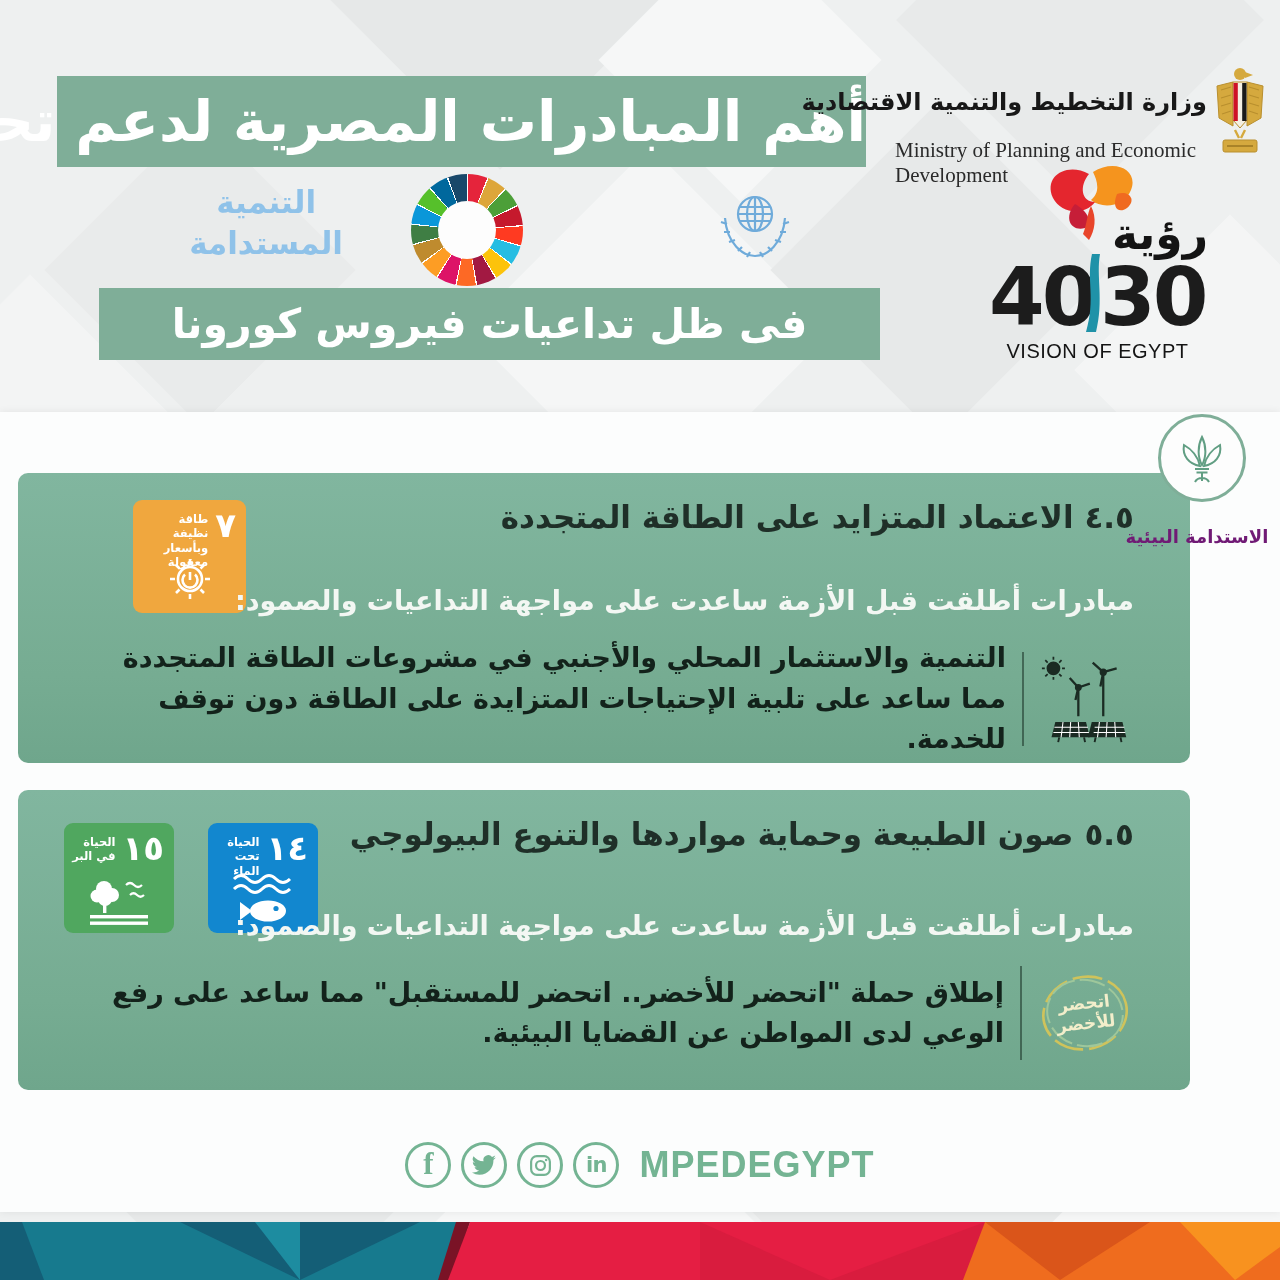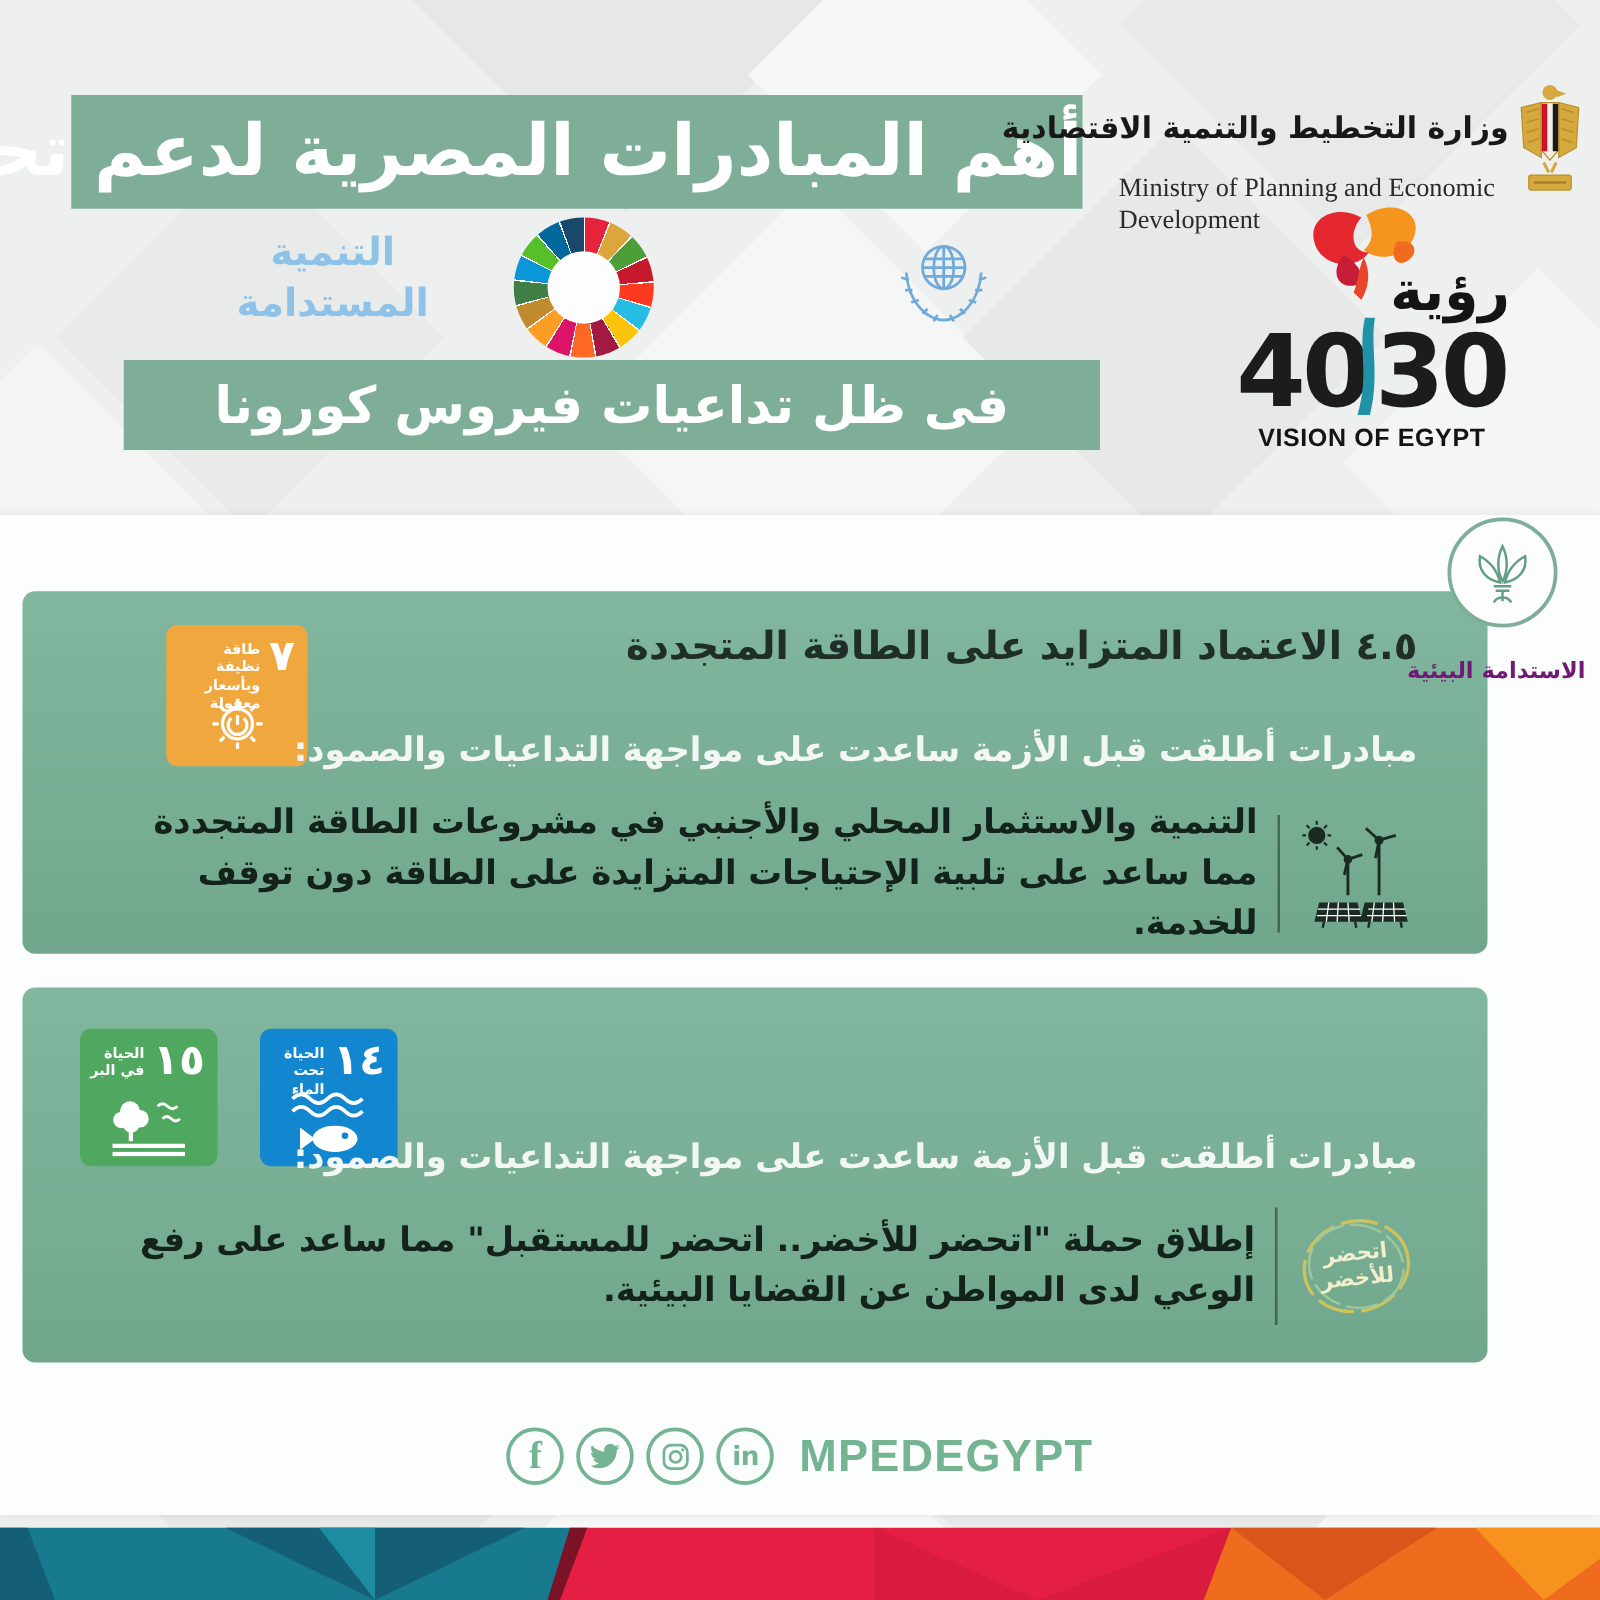--- a/index.html
+++ b/index.html
@@ -41,21 +41,21 @@
            color:#8fc2e9; font-size:31px; font-weight:bold; line-height:1.32; white-space:nowrap; }
 
   
   .vision { position:absolute; left:985px; top:160px; width:225px; height:205px; z-index:2; }
   .flame { position:absolute; left:46px; top:0; }
   .ruya { position:absolute; right:2px; top:48px; font-size:44px; font-weight:bold; color:#141414; direction:rtl; }
   .y { position:absolute; top:98px; font-size:80px; font-weight:bold; color:#1c1c1c; line-height:1; letter-spacing:-3px; }
   .y20 { left:4px; } .y30 { left:115px; }
   .streak { position:absolute; left:97px; top:94px; }
   .v-caption { position:absolute; left:0; right:0; top:180px; text-align:center; font-size:20px;
-               font-weight:bold; color:#141414; letter-spacing:.5px; font-family:"Liberation Sans",sans-serif; }
+               font-weight:normal; color:#141414; letter-spacing:.5px; font-family:"Liberation Sans",sans-serif; }
 
   
   .card { position:absolute; left:0; top:412px; width:1280px; height:800px; background:#fcfdfd;
           box-shadow:0 0 8px rgba(0,0,0,.07); z-index:1; }
 
   .panel { position:absolute; left:18px; width:1172px; border-radius:10px;
            background:linear-gradient(180deg,#81b69f 0%, #76ac92 70%, #6fa68c 100%); }
   .panel1 { top:61px; height:290px; }
   .panel2 { top:378px; height:300px; }
 
@@ -273,20 +273,24 @@
         <span class="blabel" style="max-width:56px;">الحياة تحت الماء</span>
       </div>
       <svg class="bicon" width="66" height="56" viewBox="0 0 66 56">
         <path d="M4 8 q7 -7 14 0 t14 0 t14 0 t14 0" stroke="#fff" stroke-width="3" fill="none"></path>
         <path d="M4 18 q7 -7 14 0 t14 0 t14 0 t14 0" stroke="#fff" stroke-width="3" fill="none"></path>
         <ellipse cx="38" cy="40" rx="18" ry="10.5" fill="#fff"></ellipse>
         <polygon points="22,40 10,31 10,49" fill="#fff"></polygon>
         <circle cx="46" cy="37.5" r="2.6" fill="#1287cf"></circle>
       </svg>
     </div>
+    <h2 class="panel-title" style="left:320px;">
+      <span>٥.٥</span>
+      <span>صون الطبيعة وحماية مواردها والتنوع البيولوجي</span>
+    </h2>
     <p class="panel-intro p2-intro">مبادرات أطلقت قبل الأزمة ساعدت على مواجهة التداعيات والصمود:</p>
     <div class="bodyrow p2-body">
       <div class="campaign">
         <svg width="94" height="94" viewBox="0 0 94 94">
           <ellipse cx="47" cy="47" rx="42" ry="36" fill="none" stroke="#cfc35b" stroke-width="2.6" transform="rotate(-14 47 47)" stroke-dasharray="30 6"></ellipse>
           <ellipse cx="47" cy="47" rx="38" ry="33" fill="none" stroke="#9ec79b" stroke-width="2" transform="rotate(12 47 47)" stroke-dasharray="26 5"></ellipse>
         </svg>
         <div class="camp-text">
           <div>اتحضر</div>
           <div>للأخضر</div>

